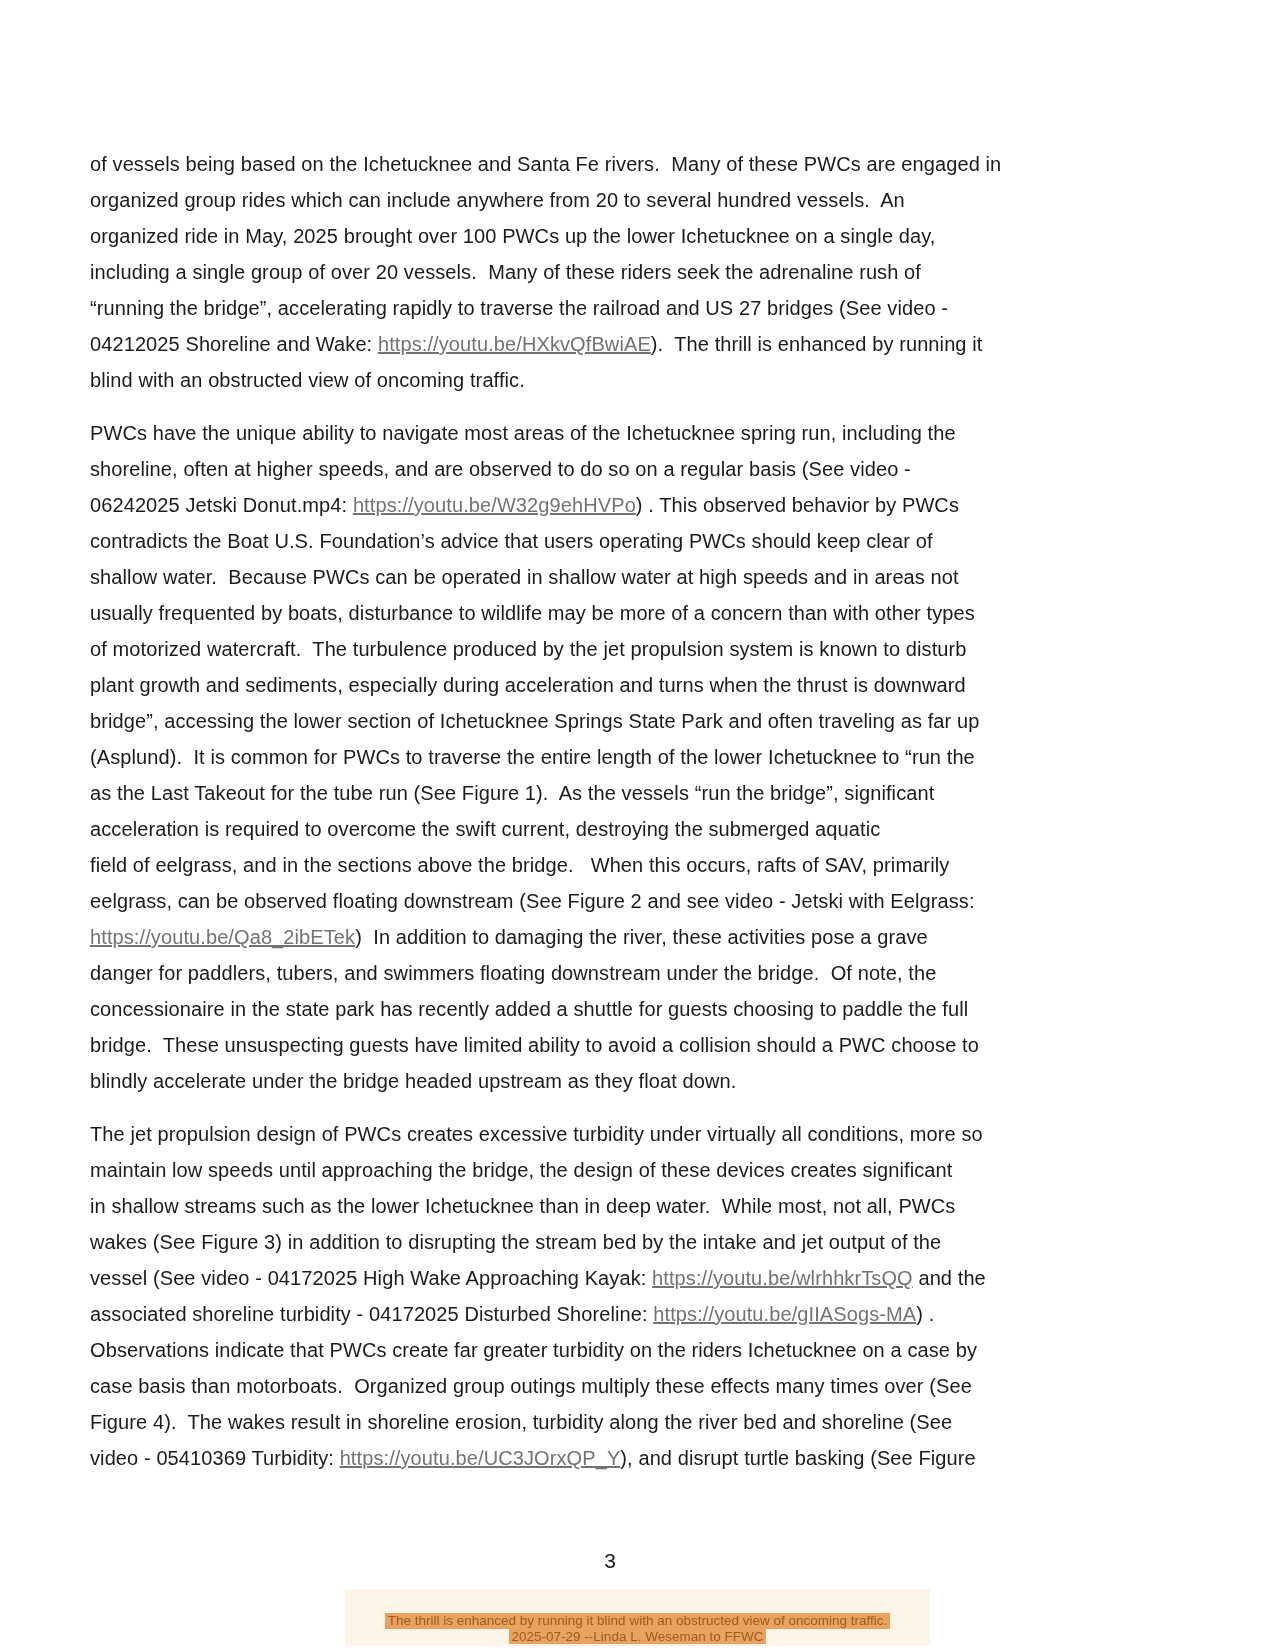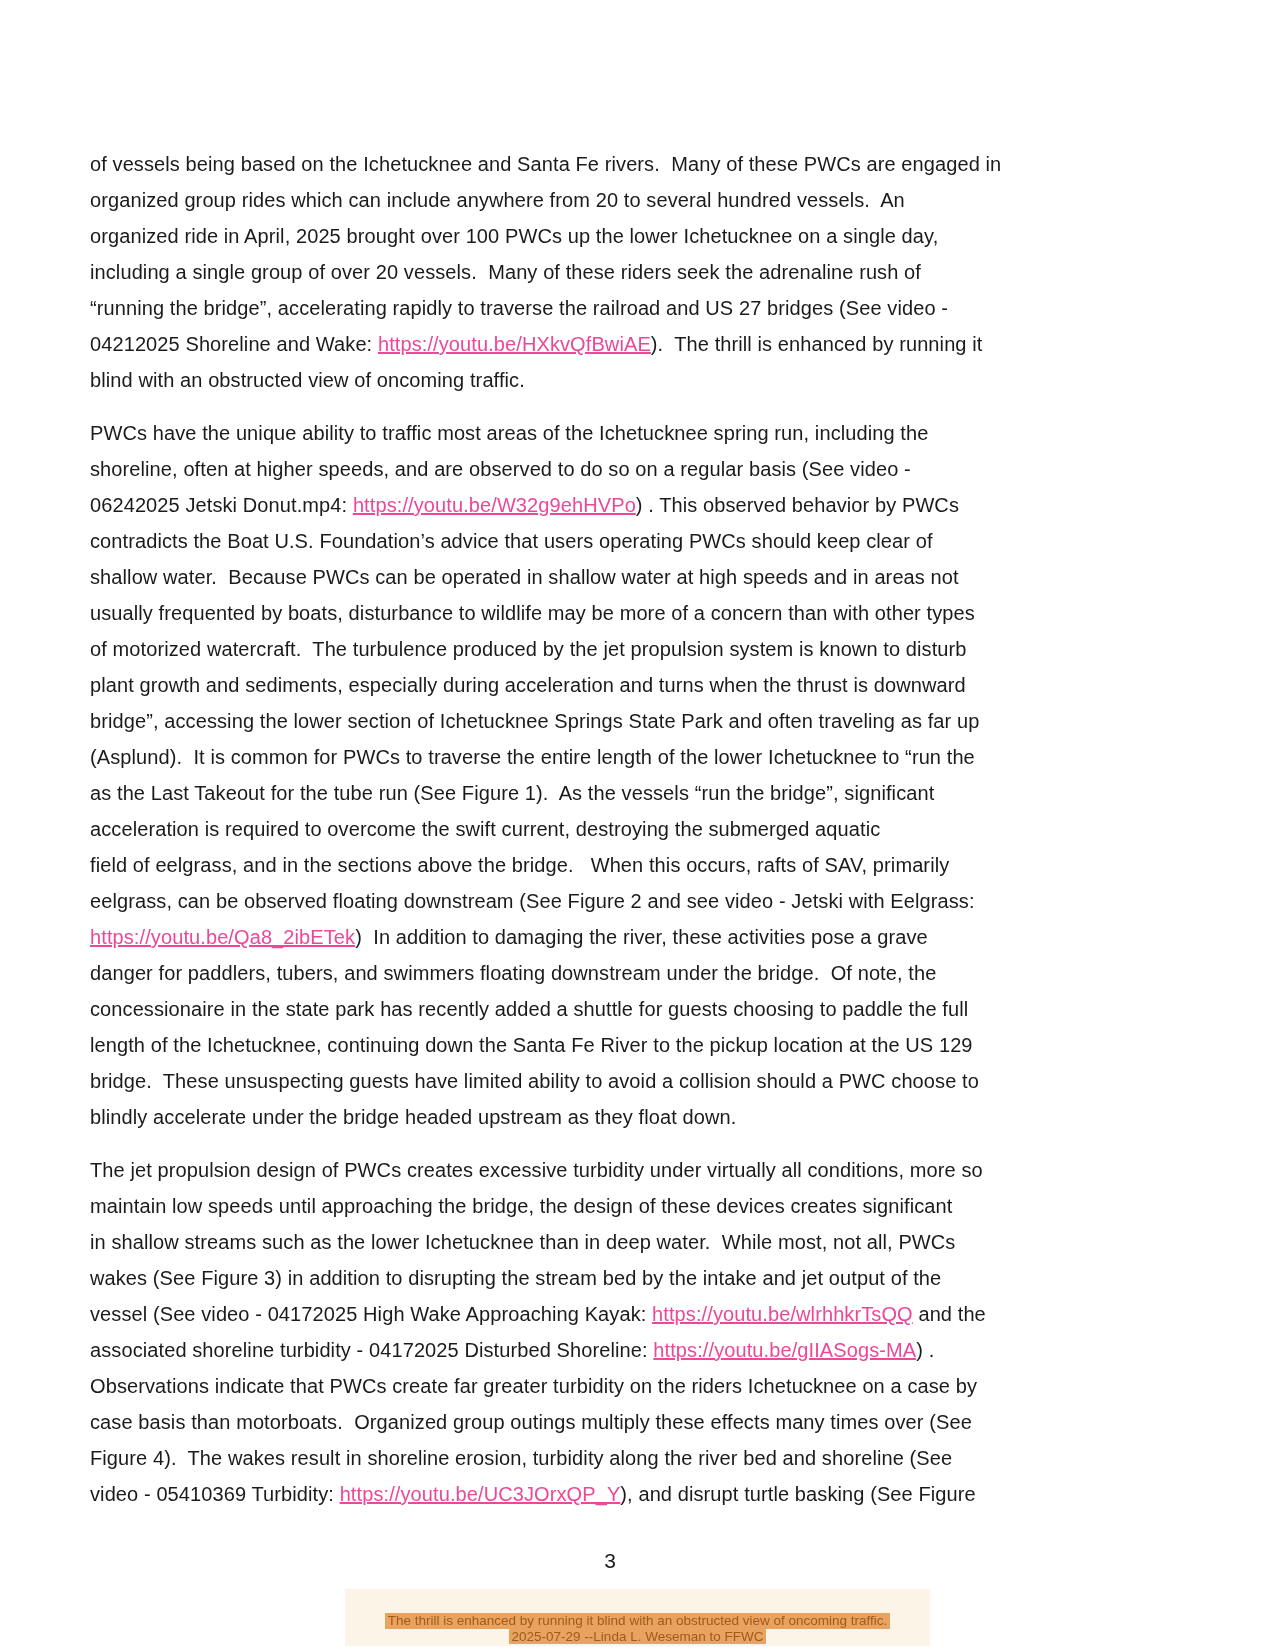--- a/index.html
+++ b/index.html
@@ -17,21 +17,21 @@
   }
   .para{margin:0 0 17px 0;}
   .line{
     white-space:pre;
     font-size:20px;
     line-height:36px;
     color:#1b1b1b;
     letter-spacing:0.1px;
   }
   .link{
-    color:#ec4899;
+    color:#737373;
     text-decoration:underline;
     cursor:pointer;
   }
   #page-number{
     position:absolute;
     top:1549px;left:100px;width:1020px;
     text-align:center;
     font-size:21px;color:#1b1b1b;
   }
   #annotation-backdrop{
@@ -57,45 +57,44 @@
 </style>
 </head>
 <body>
 
 <div id="page">
 
   <div id="doc-body">
       <div class="para">
         <div class="line"><span>of vessels being based on the Ichetucknee and Santa Fe rivers.  Many of these PWCs are engaged in</span></div>
         <div class="line"><span>organized group rides which can include anywhere from 20 to several hundred vessels.  An</span></div>
-        <div class="line"><span>organized ride in April, 2025 brought over 100 PWCs up the lower Ichetucknee on a single day,</span></div>
+        <div class="line"><span>organized ride in May, 2025 brought over 100 PWCs up the lower Ichetucknee on a single day,</span></div>
         <div class="line"><span>including a single group of over 20 vessels.  Many of these riders seek the adrenaline rush of</span></div>
         <div class="line"><span>“running the bridge”, accelerating rapidly to traverse the railroad and US 27 bridges (See video -</span></div>
         <div class="line"><span>04212025 Shoreline and Wake: </span><span class="link">https://youtu.be/HXkvQfBwiAE</span><span>).  The thrill is enhanced by running it</span></div>
         <div class="line"><span>blind with an obstructed view of oncoming traffic.</span></div>
       </div>
       <div class="para">
-        <div class="line"><span>PWCs have the unique ability to traffic most areas of the Ichetucknee spring run, including the</span></div>
+        <div class="line"><span>PWCs have the unique ability to navigate most areas of the Ichetucknee spring run, including the</span></div>
         <div class="line"><span>shoreline, often at higher speeds, and are observed to do so on a regular basis (See video -</span></div>
         <div class="line"><span>06242025 Jetski Donut.mp4: </span><span class="link">https://youtu.be/W32g9ehHVPo</span><span>) . This observed behavior by PWCs</span></div>
         <div class="line"><span>contradicts the Boat U.S. Foundation’s advice that users operating PWCs should keep clear of</span></div>
         <div class="line"><span>shallow water.  Because PWCs can be operated in shallow water at high speeds and in areas not</span></div>
         <div class="line"><span>usually frequented by boats, disturbance to wildlife may be more of a concern than with other types</span></div>
         <div class="line"><span>of motorized watercraft.  The turbulence produced by the jet propulsion system is known to disturb</span></div>
         <div class="line"><span>plant growth and sediments, especially during acceleration and turns when the thrust is downward</span></div>
         <div class="line"><span>bridge”, accessing the lower section of Ichetucknee Springs State Park and often traveling as far up</span></div>
         <div class="line"><span>(Asplund).  It is common for PWCs to traverse the entire length of the lower Ichetucknee to “run the</span></div>
         <div class="line"><span>as the Last Takeout for the tube run (See Figure 1).  As the vessels “run the bridge”, significant</span></div>
         <div class="line"><span>acceleration is required to overcome the swift current, destroying the submerged aquatic</span></div>
         <div class="line"><span>field of eelgrass, and in the sections above the bridge.   When this occurs, rafts of SAV, primarily</span></div>
         <div class="line"><span>eelgrass, can be observed floating downstream (See Figure 2 and see video - Jetski with Eelgrass:</span></div>
         <div class="line"><span class="link">https://youtu.be/Qa8_2ibETek</span><span>)  In addition to damaging the river, these activities pose a grave</span></div>
         <div class="line"><span>danger for paddlers, tubers, and swimmers floating downstream under the bridge.  Of note, the</span></div>
         <div class="line"><span>concessionaire in the state park has recently added a shuttle for guests choosing to paddle the full</span></div>
-        <div class="line"><span>length of the Ichetucknee, continuing down the Santa Fe River to the pickup location at the US 129</span></div>
         <div class="line"><span>bridge.  These unsuspecting guests have limited ability to avoid a collision should a PWC choose to</span></div>
         <div class="line"><span>blindly accelerate under the bridge headed upstream as they float down.</span></div>
       </div>
       <div class="para">
         <div class="line"><span>The jet propulsion design of PWCs creates excessive turbidity under virtually all conditions, more so</span></div>
         <div class="line"><span>maintain low speeds until approaching the bridge, the design of these devices creates significant</span></div>
         <div class="line"><span>in shallow streams such as the lower Ichetucknee than in deep water.  While most, not all, PWCs</span></div>
         <div class="line"><span>wakes (See Figure 3) in addition to disrupting the stream bed by the intake and jet output of the</span></div>
         <div class="line"><span>vessel (See video - 04172025 High Wake Approaching Kayak: </span><span class="link">https://youtu.be/wlrhhkrTsQQ</span><span> and the</span></div>
         <div class="line"><span>associated shoreline turbidity - 04172025 Disturbed Shoreline: </span><span class="link">https://youtu.be/gIIASogs-MA</span><span>) .</span></div>

